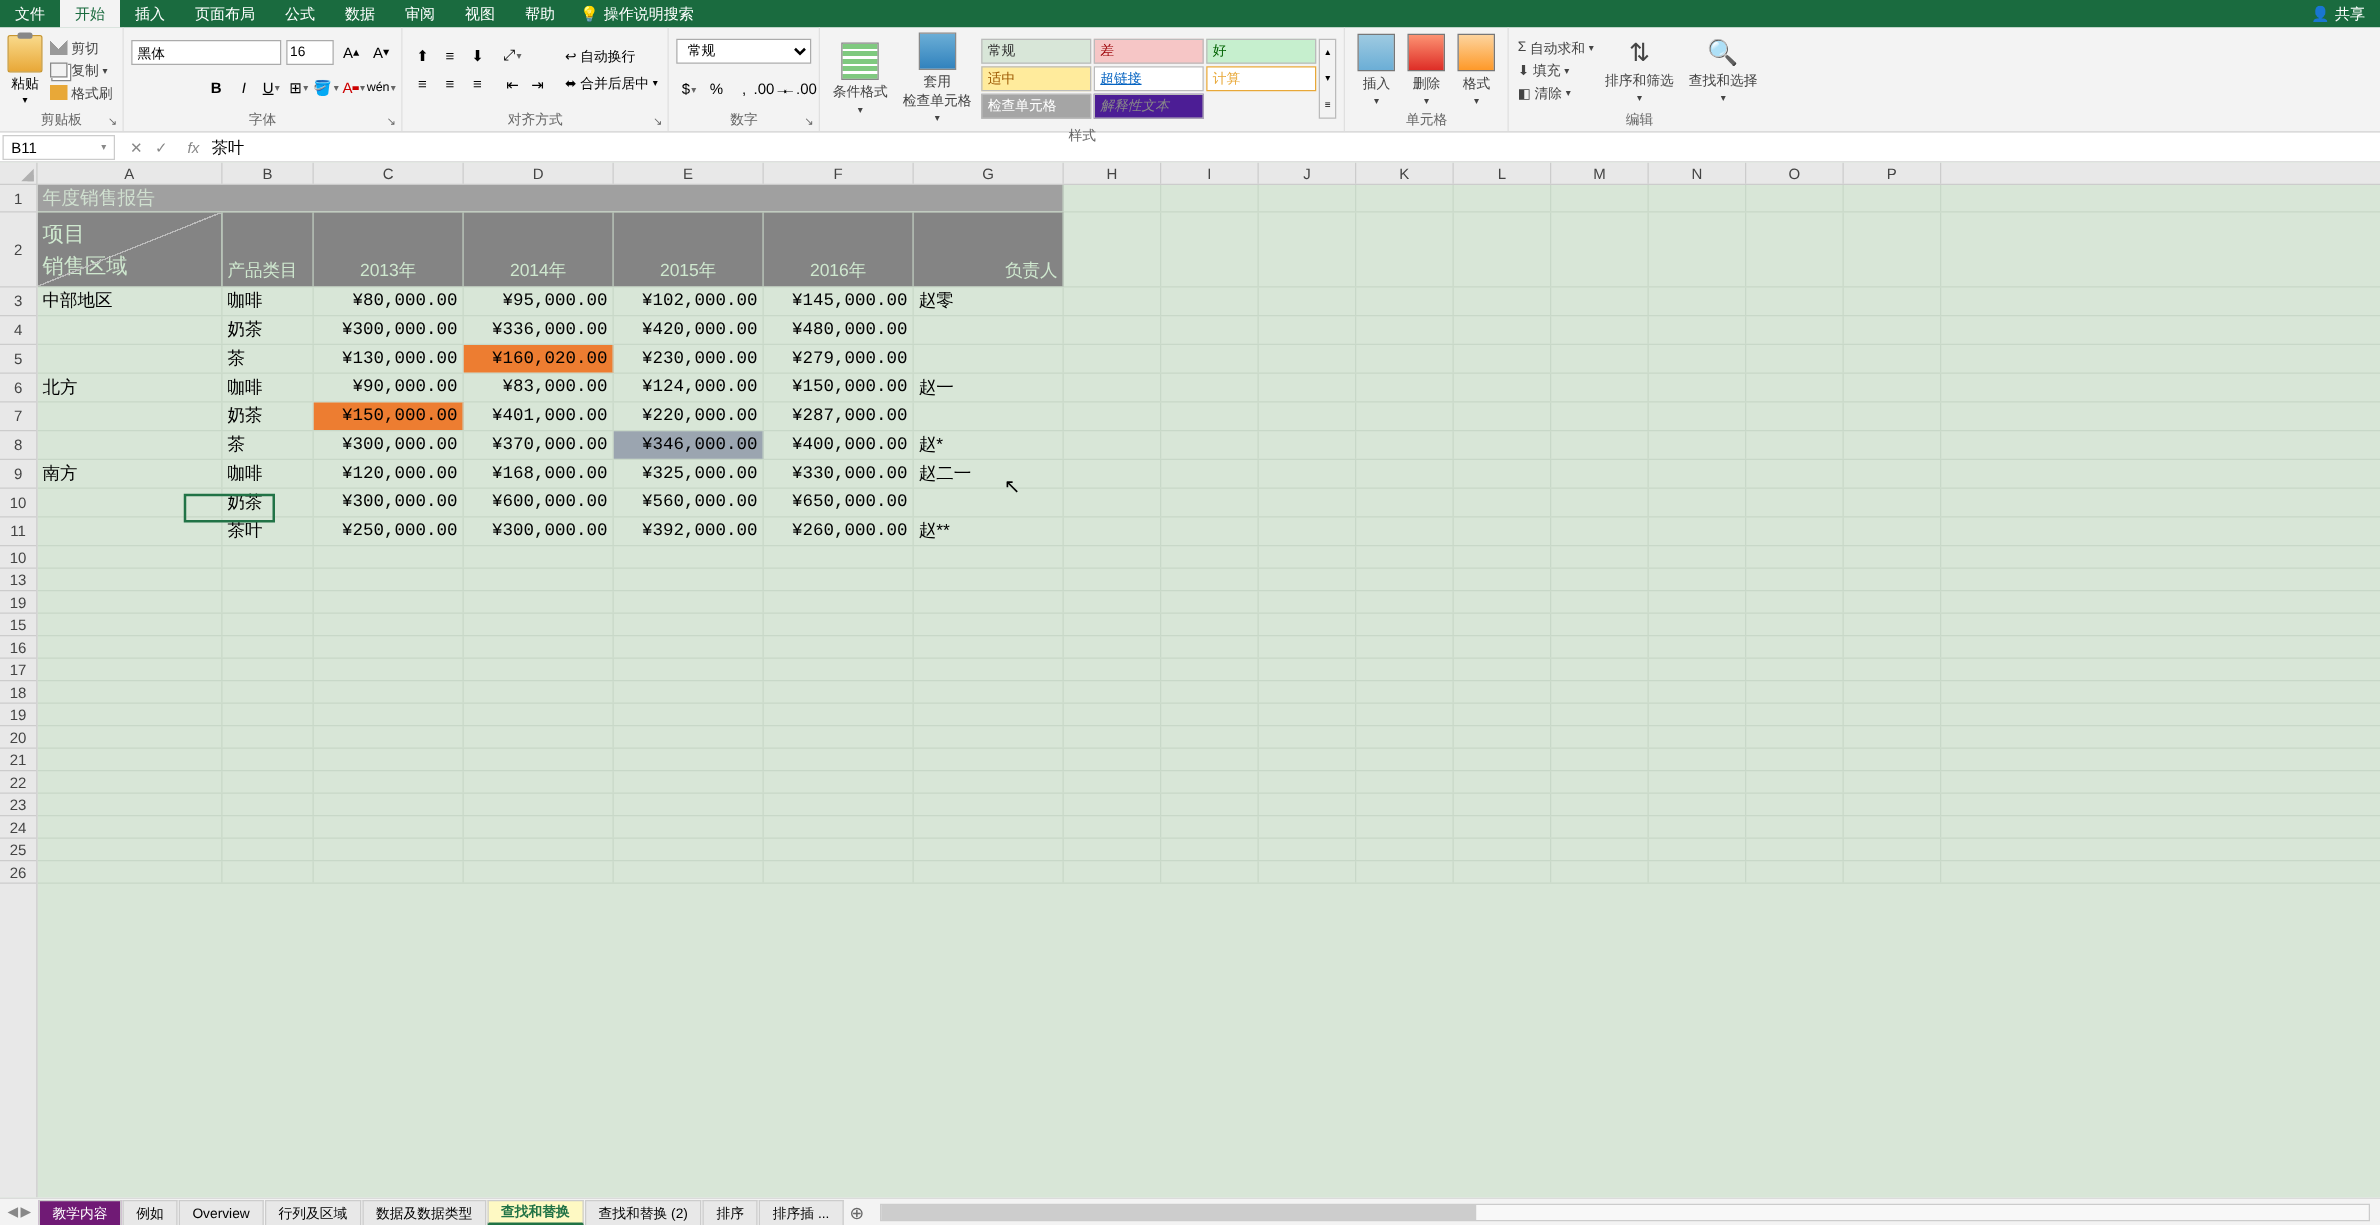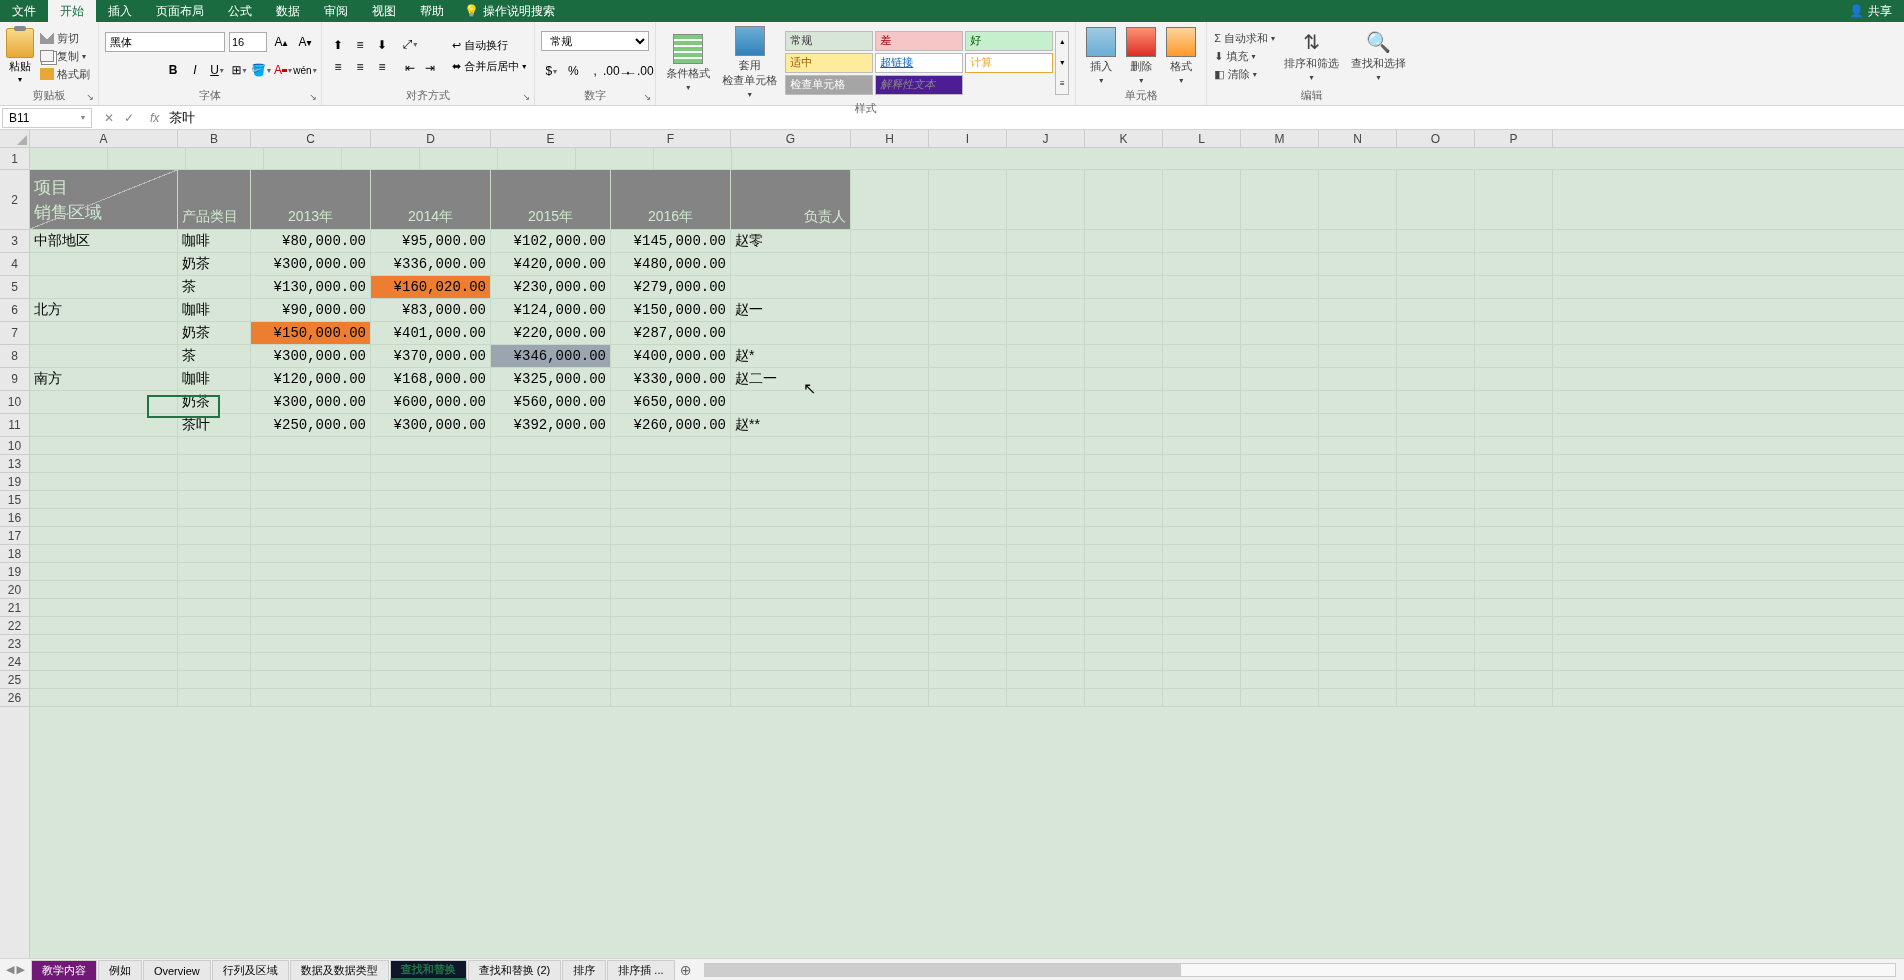--- a/index.html
+++ b/index.html
@@ -100,21 +100,21 @@
 
 
 .mouse-cursor { position:absolute; z-index:100; pointer-events:none; font-size:16px;}
 
 
 .sheet-bar { height:22px; background:#f3f3f3; border-top:1px solid #d4d4d4; display:flex; align-items:center; font-size:11px;}
 .sheet-nav { display:flex; gap:2px; padding:0 6px; color:#888;}
 .sheet-nav span{cursor:pointer;}
 .sheet-tabs { display:flex; align-items:flex-end; height:100%;}
 .sheet-tab { padding:0 10px; height:20px; border:1px solid #ccc; border-bottom:none; background:#e8e8e8; margin-right:1px; display:flex; align-items:center; cursor:pointer;}
-.sheet-tab.active { background:#0f172a; border-bottom:2px solid #217346; color:#217346; font-weight:bold;}
+.sheet-tab.active { background:#fef9c3; border-bottom:2px solid #217346; color:#217346; font-weight:bold;}
 .sheet-tab.orange { background:#701a75; color:#fff;}
 .sheet-add { width:20px; text-align:center; cursor:pointer; color:#666; font-size:14px;}
 .hscroll { flex:1; margin:0 8px; height:14px; border:1px solid #ccc; background:#f8f8f8; position:relative;}
 .hscroll-thumb{ position:absolute; left:0; width:40%; height:100%; background:#cdcdcd;}
 </style>
 </head>
 <body>
 
 <div class="menubar">
   <div id="menu-tabs" style="display:flex;">
@@ -394,20 +394,21 @@
       <div class="row-h" style="height: 18px;">20</div>
       <div class="row-h" style="height: 18px;">21</div>
       <div class="row-h" style="height: 18px;">22</div>
       <div class="row-h" style="height: 18px;">23</div>
       <div class="row-h" style="height: 18px;">24</div>
       <div class="row-h" style="height: 18px;">25</div>
       <div class="row-h" style="height: 18px;">26</div>
     </div>
   <div class="cells" id="cells">
       <div class="row" style="height: 22px;">
+        <div class="cell hdr" style="width: 821px; height: 100%; background: rgb(160, 160, 160); color: rgb(208, 224, 208); font-size: 15px;">年度销售报告</div>
         <div class="cell " style="width: 78px; height: 100%;"></div>
         <div class="cell " style="width: 78px; height: 100%;"></div>
         <div class="cell " style="width: 78px; height: 100%;"></div>
         <div class="cell " style="width: 78px; height: 100%;"></div>
         <div class="cell " style="width: 78px; height: 100%;"></div>
         <div class="cell " style="width: 78px; height: 100%;"></div>
         <div class="cell " style="width: 78px; height: 100%;"></div>
         <div class="cell " style="width: 78px; height: 100%;"></div>
         <div class="cell " style="width: 78px; height: 100%;"></div>
       </div>

